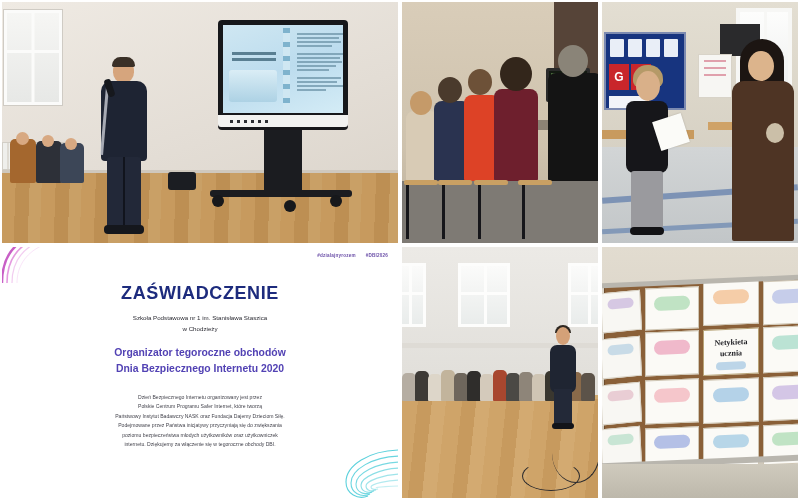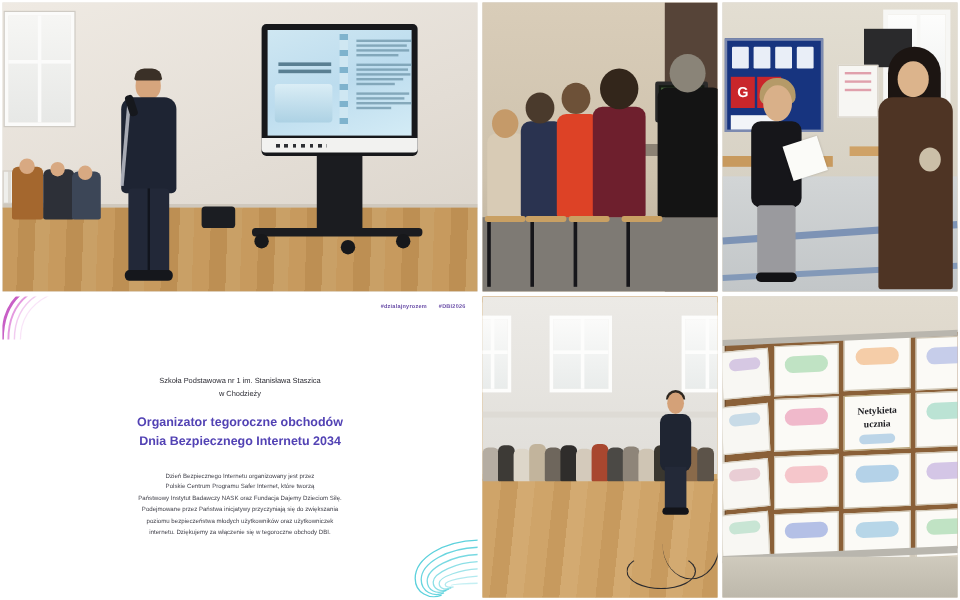--- a/index.html
+++ b/index.html
@@ -465,29 +465,30 @@
           <path d="M16 44 C16 26 24 12 40 4" stroke="#e69ae2" stroke-width="1.2" fill="none" opacity="0.5"></path>
           <path d="M21 44 C21 28 29 15 45 7" stroke="#efb8ec" stroke-width="1" fill="none" opacity="0.38"></path>
         </svg>
       </div>
 
       <div class="cert-hash">
         <span>#dzialajnyrozem</span>
         <span>#DBI2026</span>
       </div>
 
+      <div class="cert-title">ZAŚWIADCZENIE</div>
 
       <div class="cert-school">
         <div>Szkoła Podstawowa nr 1 im. Stanisława Staszica</div>
         <div>w Chodzieży</div>
       </div>
 
       <div class="cert-role">
         <div>Organizator tegoroczne obchodów</div>
-        <div>Dnia Bezpiecznego Internetu 2034</div>
+        <div>Dnia Bezpiecznego Internetu 2020</div>
       </div>
 
       <div class="cert-body">
         <p>Dzień Bezpiecznego Internetu organizowany jest przez</p>
         <p>Polskie Centrum Programu Safer Internet, które tworzą</p>
         <p>Państwowy Instytut Badawczy NASK oraz Fundacja Dajemy Dzieciom Siłę.</p>
         <p>Podejmowane przez Państwa inicjatywy przyczyniają się do zwiększania</p>
         <p>poziomu bezpieczeństwa młodych użytkowników oraz użytkowniczek</p>
         <p>internetu. Dziękujemy za włączenie się w tegoroczne obchody DBI.</p>
       </div>

